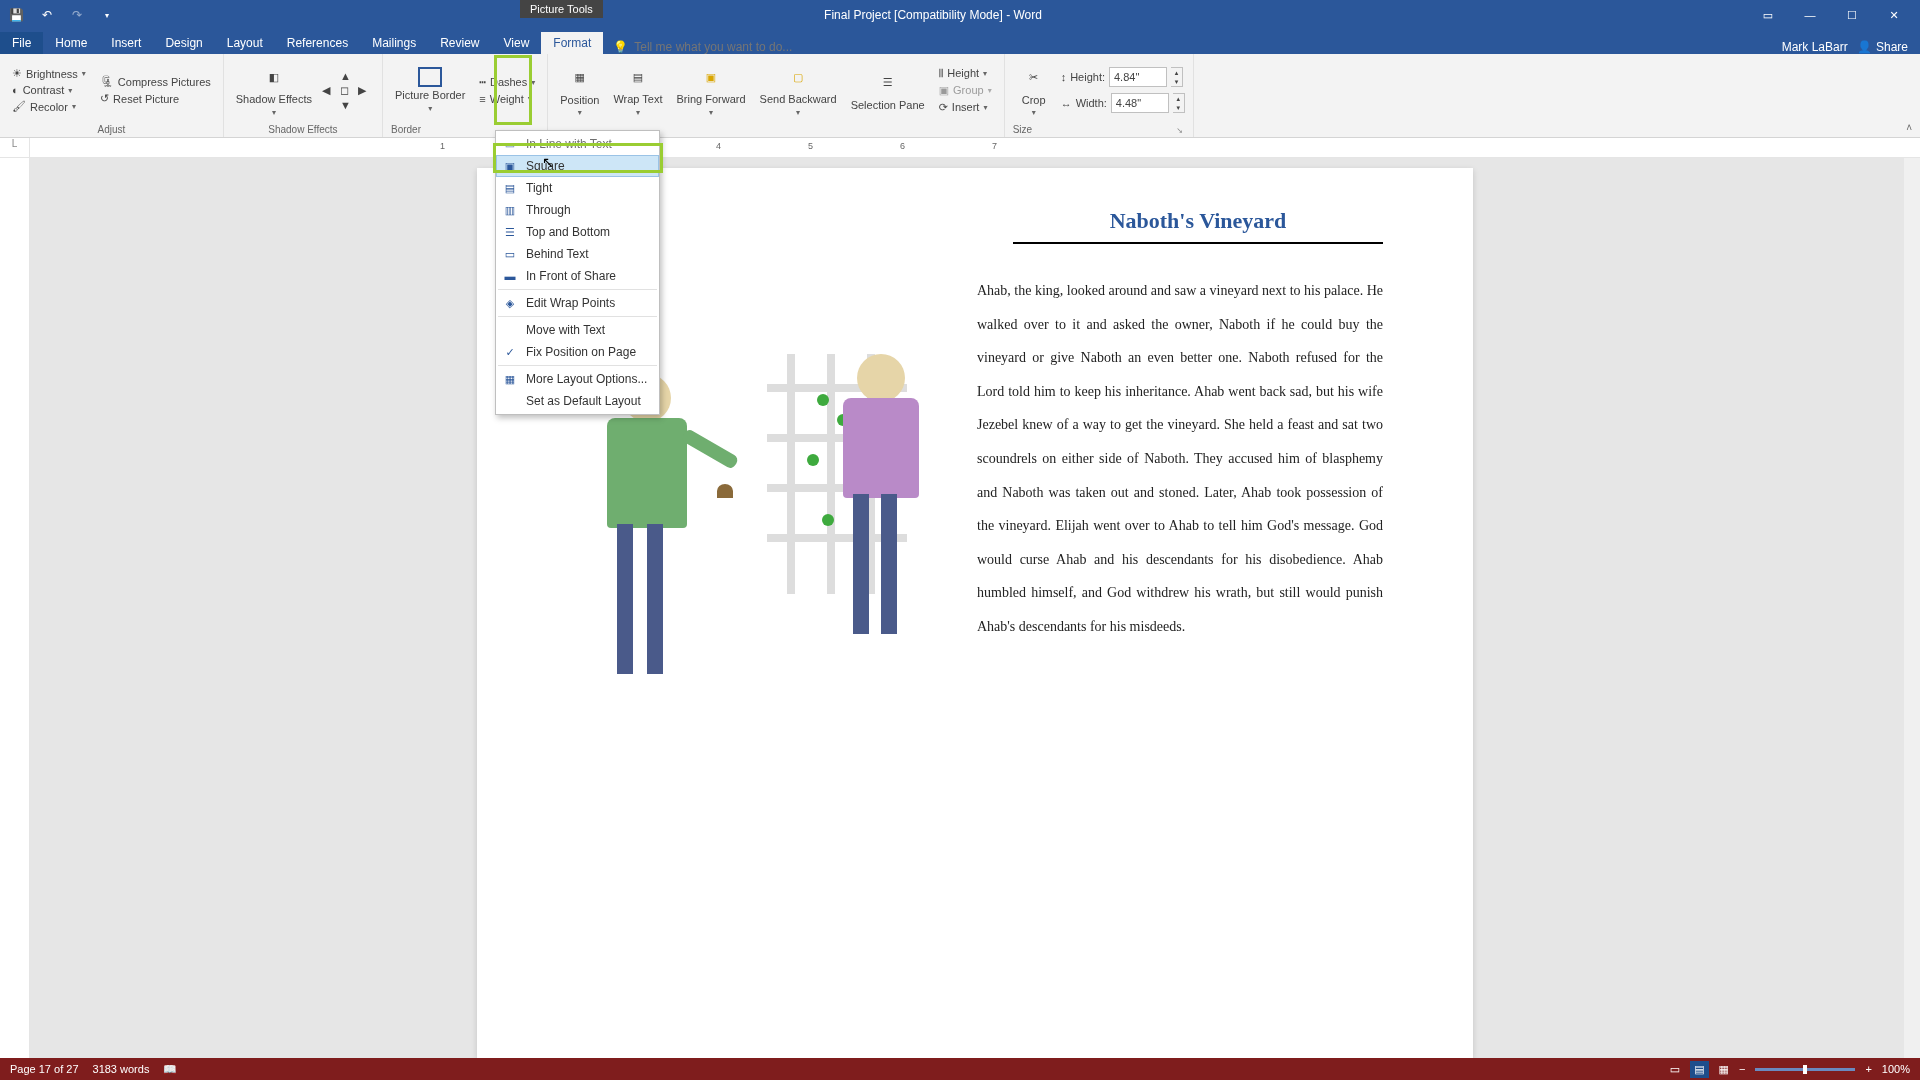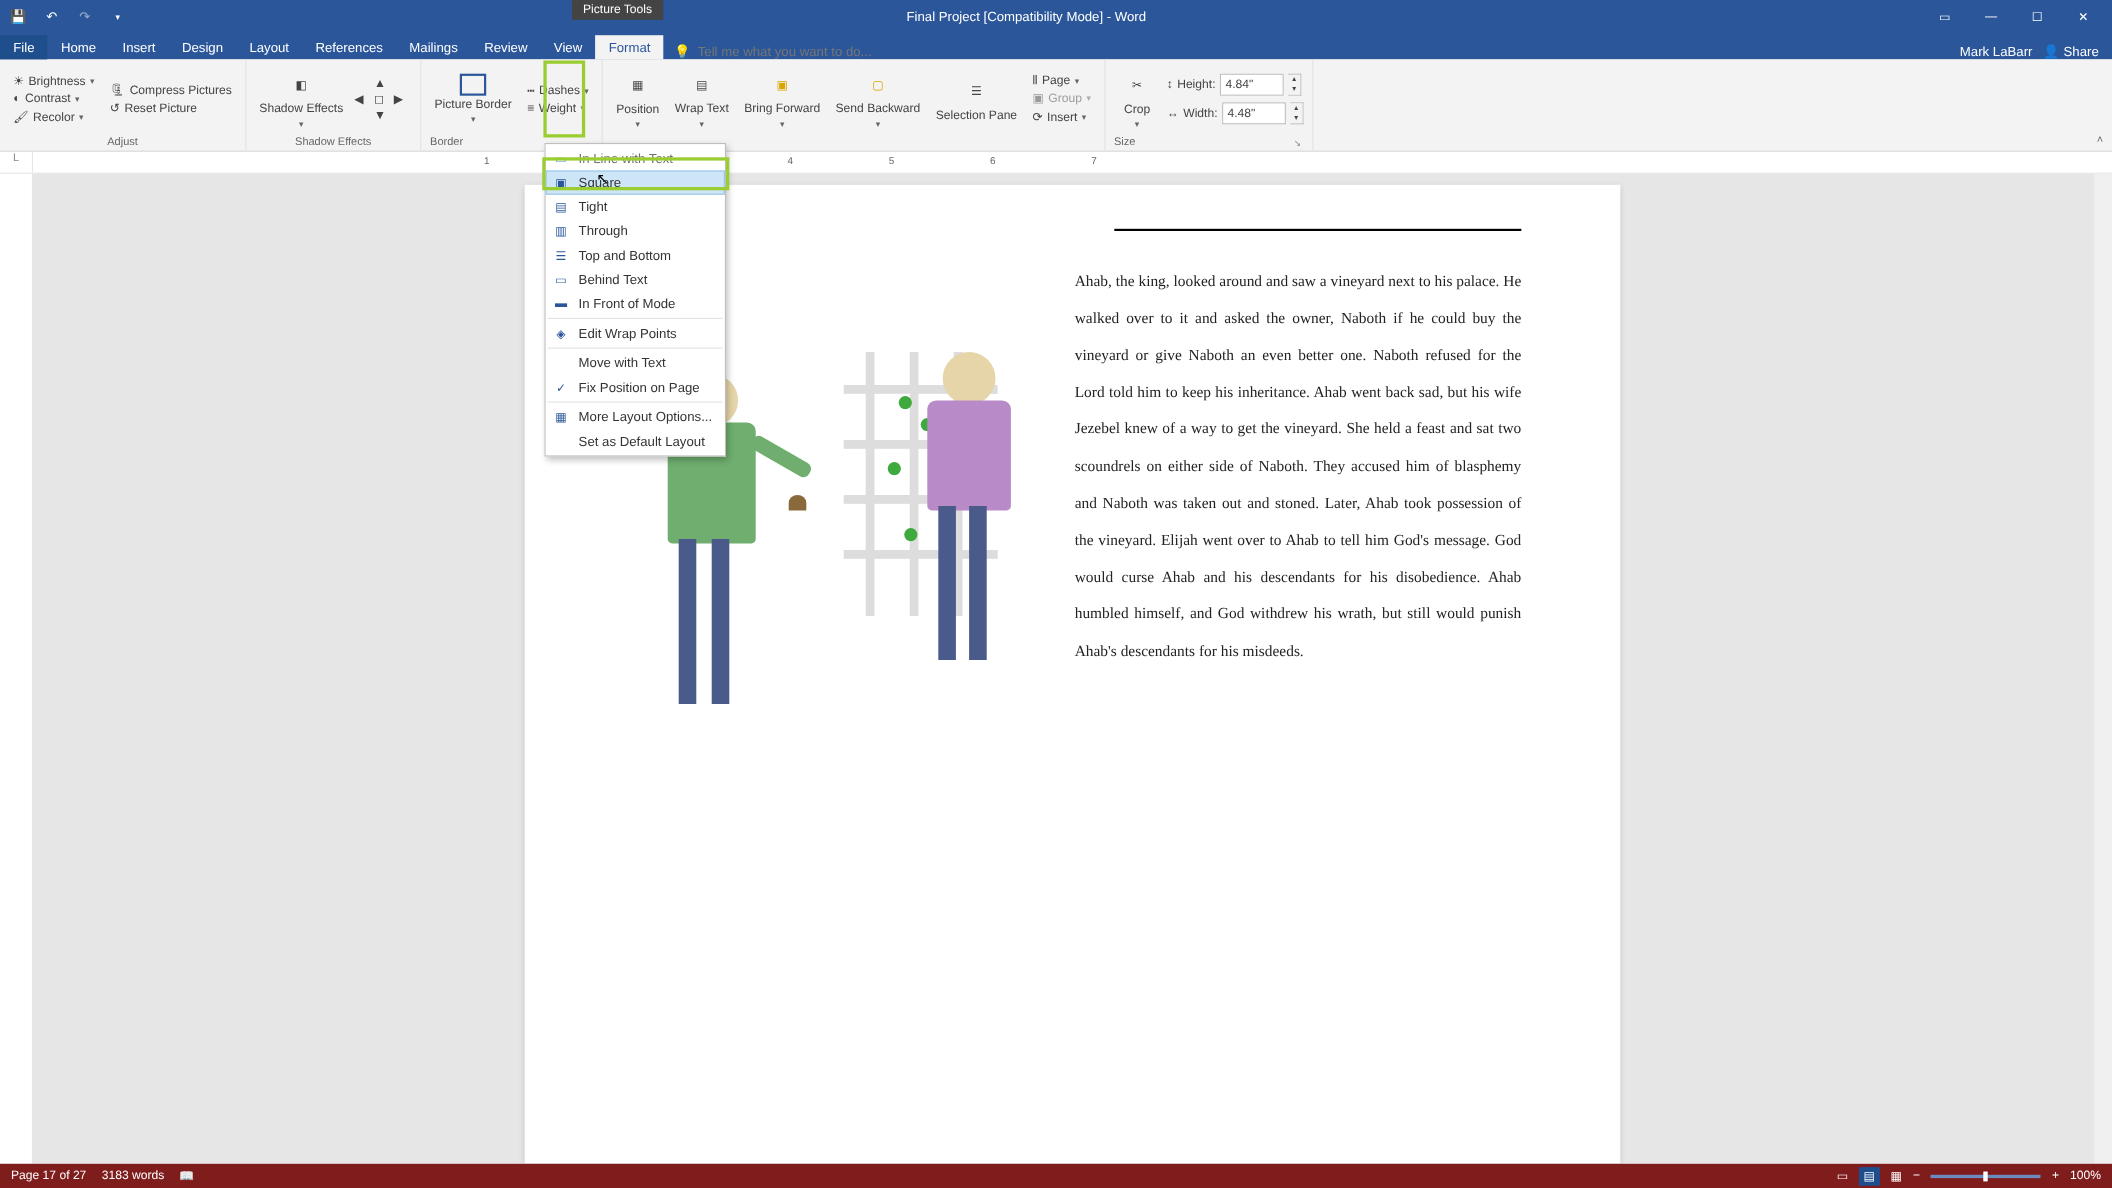--- a/index.html
+++ b/index.html
@@ -231,21 +231,21 @@
           <div class="ico" style="color:#d9a500">▢</div>
           <span style="line-height:1.1;text-align:center">Send Backward</span>
         </div>
       <div class="btnv">
           <div class="ico">☰</div>
           <span style="line-height:1.1;text-align:center">Selection Pane</span>
         </div>
       <div class="col">
         <div class="btnh dd">
             <span>⫴</span>
-            <span>Page</span>
+            <span>Height</span>
           </div>
         <div class="btnh dd" style="opacity:.5">
             <span>▣</span>
             <span>Group</span>
           </div>
         <div class="btnh dd">
             <span>⟳</span>
             <span>Insert</span>
           </div>
       </div>
@@ -311,21 +311,21 @@
   <div class="item">
       <span class="ico-slot">☰</span>
       <span>Top and Bottom</span>
     </div>
   <div class="item">
       <span class="ico-slot">▭</span>
       <span>Behind Text</span>
     </div>
   <div class="item">
       <span class="ico-slot">▬</span>
-      <span>In Front of Mode</span>
+      <span>In Front of Share</span>
     </div>
   <div class="sep"></div>
   <div class="item">
       <span class="ico-slot">◈</span>
       <span>Edit Wrap Points</span>
     </div>
   <div class="sep"></div>
   <div class="item">
       <span class="ico-slot"></span>
       <span>Move with Text</span>
@@ -358,20 +358,21 @@
     <span class="ruler-mark" style="left:870px">6</span>
     <span class="ruler-mark" style="left:962px">7</span>
   </div>
 </div>
 
 <div class="doc-area">
   <div class="vert-ruler"></div>
   <div class="page-wrap">
     <div class="page">
       <div style="width:370px;float:right">
+        <div class="article-title">Naboth's Vineyard</div>
         <div class="title-rule" style="width:100%"></div>
       </div>
       <div style="clear:both"></div>
       <div class="img-box">
 
         <div class="trellis">
           <div class="bar" style="left:20px;top:0;width:8px;height:240px"></div>
           <div class="bar" style="left:60px;top:0;width:8px;height:240px"></div>
           <div class="bar" style="left:100px;top:0;width:8px;height:240px"></div>
           <div class="bar" style="left:0;top:30px;width:140px;height:8px"></div>

